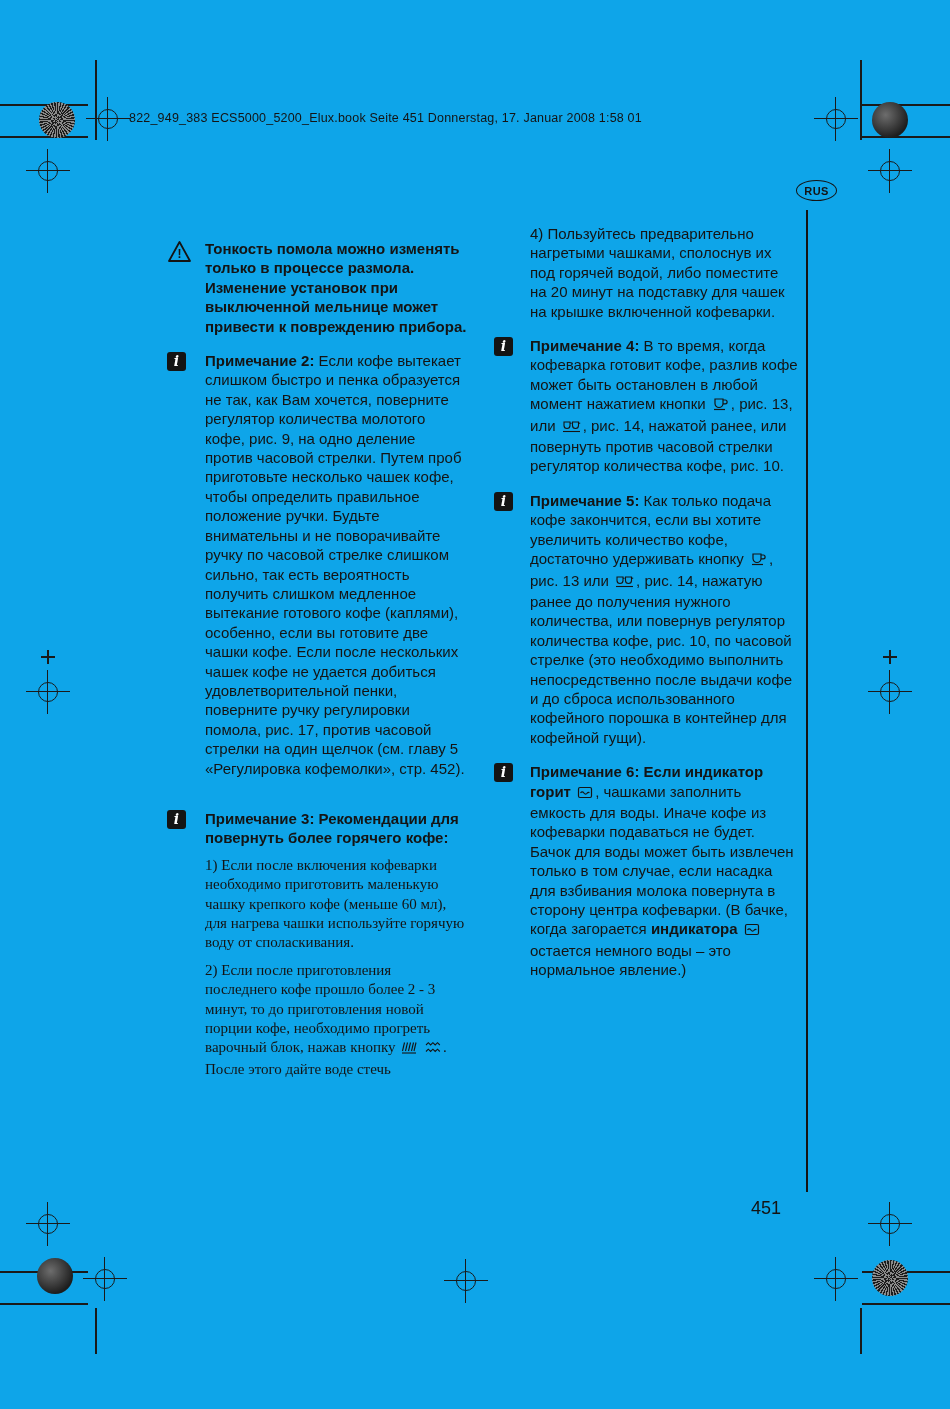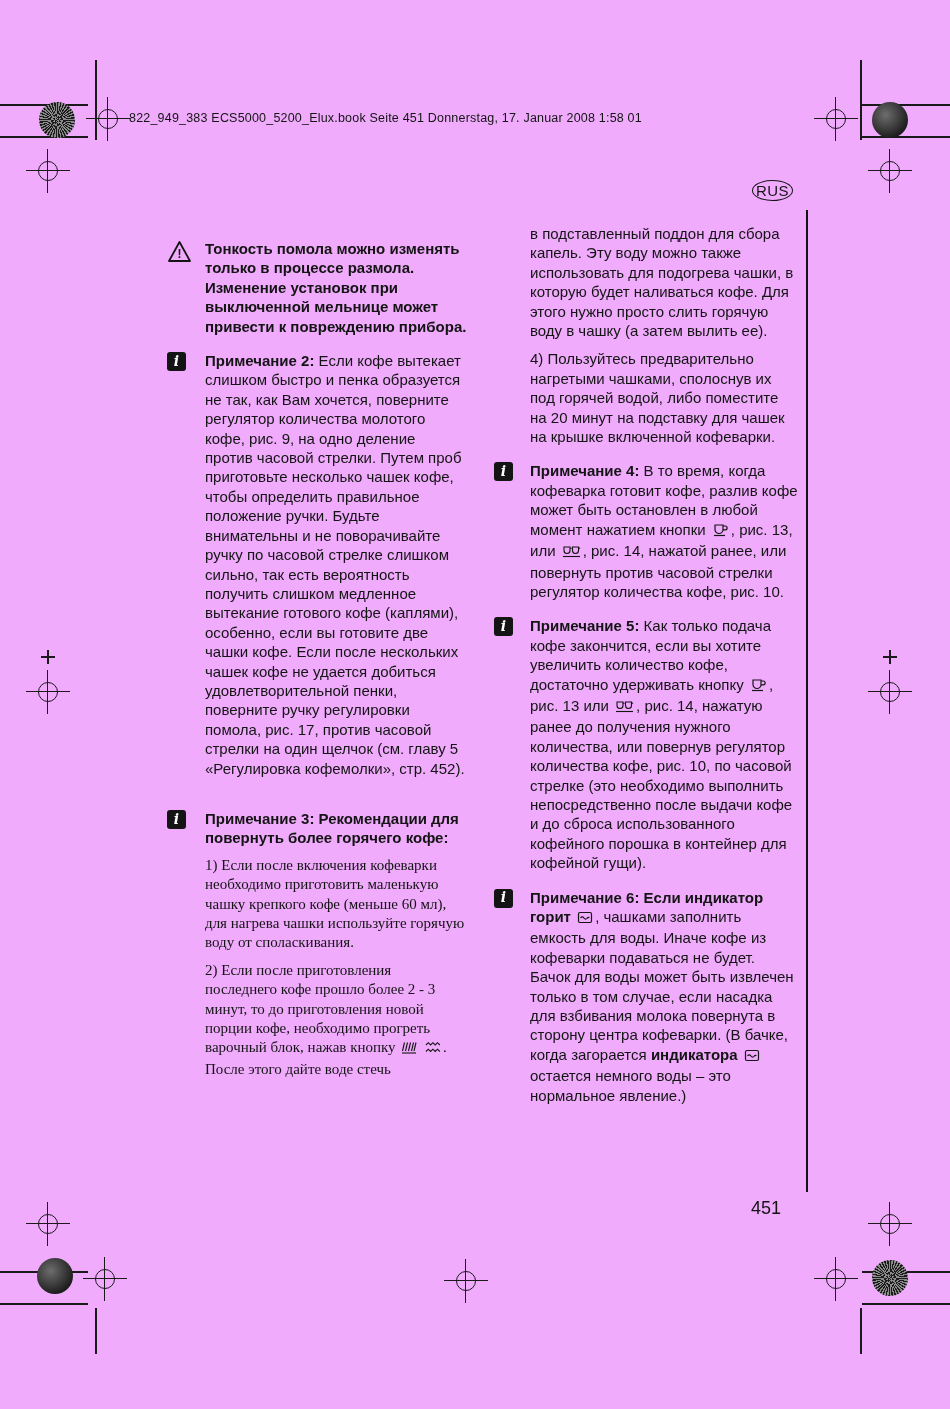--- a/index.html
+++ b/index.html
@@ -1,19 +1,19 @@
 <!DOCTYPE html>
 <html><head>
 <meta charset="utf-8">
 <style>
   * { margin:0; padding:0; box-sizing:border-box; }
   html,body { background:#ffffff; }
   .page {
     position:relative; width:950px; height:1409px;
-    background:#f0abfc; overflow:hidden; color:#141414;
+    background:#0ea5e9; overflow:hidden; color:#141414;
     font-family:"Liberation Sans", sans-serif;
   }
 
   
   .cl { position:absolute; background:#1a1a1a; }
   .cl-h { height:1.5px; }
   .cl-v { width:1.5px; }
 
   .regmark { position:absolute; width:44px; height:44px; }
   .regmark::before { content:""; position:absolute; left:0; right:0; top:21px; height:1.3px; background:#1a1a1a; }
@@ -28,24 +28,24 @@
   .plus { position:absolute; width:14px; height:14px; }
   .plus::before { content:""; position:absolute; left:0; right:0; top:6.3px; height:1.3px; background:#1a1a1a; }
   .plus::after  { content:""; position:absolute; top:0; bottom:0; left:6.3px; width:1.3px; background:#1a1a1a; }
 
   
   .running-header {
     position:absolute; left:129px; top:111px;
     font-size:12.5px; letter-spacing:0.2px; white-space:nowrap;
   }
   .rus-badge {
-    position:absolute; left:752px; top:180px; width:41px; height:21px;
+    position:absolute; left:796px; top:180px; width:41px; height:21px;
     border:1.5px solid #141414; border-radius:50%;
     display:flex; align-items:center; justify-content:center;
-    font-size:15px; letter-spacing:0.4px;
+    font-size:11px; letter-spacing:0.4px;font-weight:bold;
   }
   .content-rule { position:absolute; left:806px; top:210px; width:1.5px; height:982px; background:#141414; }
   .page-number { position:absolute; left:751px; top:1198px; font-size:18px; }
 
   
   .col { position:absolute; font-size:15px; line-height:19.4px; }
   .col-left  { left:165px; top:224px; width:302px; }
   .col-right { left:492px; top:224px; width:306px; }
   .block { position:relative; margin-bottom:9px; }
   .col-left  .block { padding-left:40px; }
@@ -175,23 +175,20 @@
                 <path d="M1 4 l2.3 -2.3 2.3 2.3 2.3 -2.3 2.3 2.3 2.3 -2.3 2.3 2.3"></path>
                 <path d="M1 10.5 l2.3 -2.3 2.3 2.3 2.3 -2.3 2.3 2.3 2.3 -2.3 2.3 2.3"></path>
               </g>
             </svg></span><span>. После этого дайте воде стечь</span>
       </div>
     </div>
   </div>
 
   <div class="col col-right">
 
-    <div class="block">
-      <span>в подставленный поддон для сбора капель. Эту воду можно также использовать для подогрева чашки, в которую будет наливаться кофе. Для этого нужно просто слить горячую воду в чашку (а затем вылить ее).</span>
-    </div>
 
 
     <div class="block">4) Пользуйтесь предварительно нагретыми чашками, сполоснув их под горячей водой, либо поместите на 20 минут на подставку для чашек на крышке включенной кофеварки.</div>
 
     <div class="block note">
       <span class="block-icon info-box">
           <span>i</span>
         </span>
       <span class="bold">Примечание 4:</span><span> В то время, когда кофеварка готовит кофе, разлив кофе может быть остановлен в любой момент нажатием кнопки</span>
       <span class="inline-icon"><svg width="17" height="14" viewBox="0 0 17 14">

